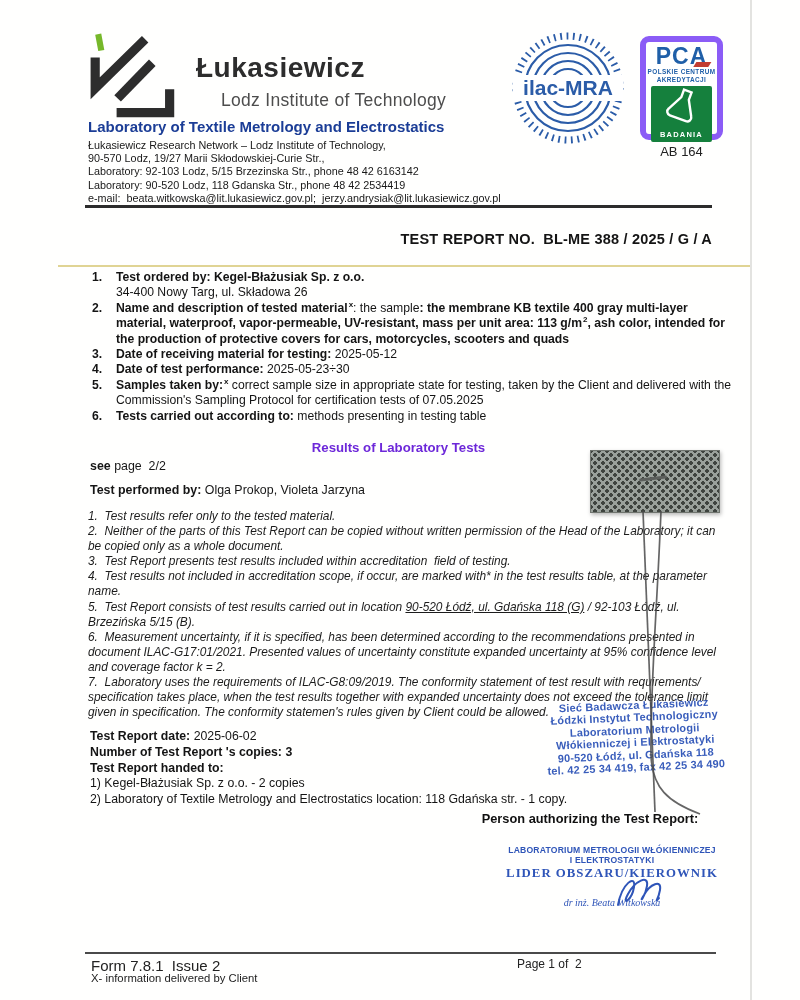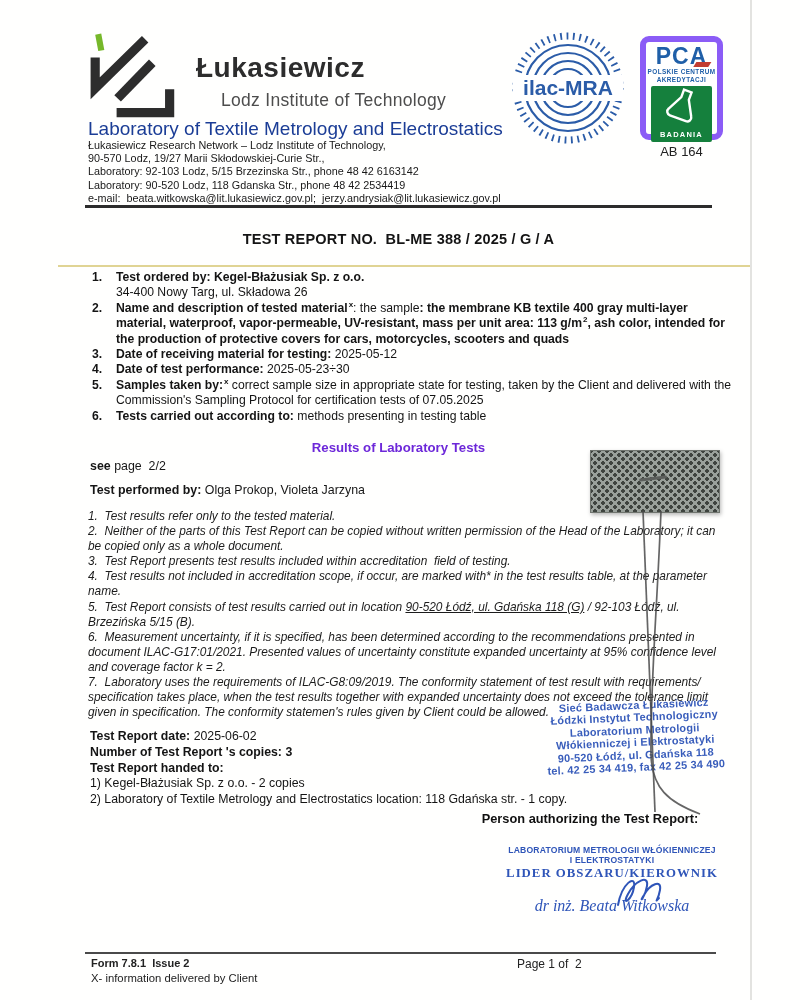--- a/index.html
+++ b/index.html
@@ -4,40 +4,40 @@
 <style>
   html,body{margin:0;padding:0;}
   body{background:#ffffff;font-family:"Liberation Sans",sans-serif;color:#161616;}
   .page{position:relative;width:800px;height:1000px;background:#fffffe;overflow:hidden;}
   .pre{white-space:pre-wrap;}
   b{font-weight:700;}
   
   .logo-svg{position:absolute;left:86px;top:30px;width:102px;height:94px;}
   .brand{position:absolute;left:196px;top:52px;font-size:28px;font-weight:700;color:#2d2d2d;letter-spacing:.5px;}
   .brand-sub{position:absolute;left:221px;top:90px;font-size:17.5px;color:#4d4d4d;letter-spacing:.3px;}
-  .lab-title{position:absolute;left:88px;top:118px;font-size:19px;font-weight:400;color:#1b3d96;}
+  .lab-title{position:absolute;left:88px;top:118px;font-size:15px;font-weight:700;color:#1b3d96;}
   .addr{position:absolute;left:88px;top:139px;font-size:10.8px;line-height:13.2px;color:#181818;}
   .addr .email{}
   
   .ilac-svg{position:absolute;left:511px;top:31px;width:114px;height:114px;}
   .pca{position:absolute;left:640px;top:36px;width:83px;height:104px;border:6px solid #8b5cf6;border-radius:9px;background:#fff;box-sizing:border-box;}
   .pca-word{text-align:center;font-size:23px;font-weight:800;color:#1f5fa8;line-height:24px;margin-top:2px;letter-spacing:1px;}
   .pca-a{position:relative;display:inline-block;}
   .pca-a::after{content:"";position:absolute;right:-3px;bottom:2px;width:15px;height:4.5px;background:#c23c31;transform:skewX(-32deg);}
   .pca-name{text-align:center;font-size:6.4px;font-weight:700;color:#1f5fa8;line-height:7.6px;letter-spacing:.4px;}
   .pca-box{position:relative;margin:3px 5px 0 5px;height:56px;background:#15803d;border-radius:2px;}
   .pca-badania{position:absolute;bottom:3px;width:100%;text-align:center;color:#fff;font-size:7.5px;font-weight:700;letter-spacing:1.2px;}
   .pca-number{position:absolute;left:640px;top:144px;width:83px;text-align:center;font-size:13px;color:#222;}
   
   .rule-thick{position:absolute;left:85px;top:205px;width:627px;height:3px;background:#2c2c2c;}
   .rule-tan{position:absolute;left:58px;top:265px;width:692px;height:1.6px;background:#e0d494;}
   .rule-footer{position:absolute;left:85px;top:952px;width:631px;height:2px;background:#4a4a4a;}
   .crease{position:absolute;left:750px;top:0;width:1.5px;height:1000px;background:#e3e3e0;}
   
-  .title{position:absolute;left:85px;top:231px;width:627px;text-align:center;font-size:14.5px;font-weight:700;color:#141414;letter-spacing:.2px;}
+  .title{position:absolute;left:85px;top:231px;width:627px;text-align:right;font-size:14.5px;font-weight:700;color:#141414;letter-spacing:.2px;}
   
   .items{position:absolute;left:92px;top:270px;width:642px;font-size:12.2px;line-height:15.4px;color:#141414;}
   .item{display:flex;}
   .item .n{width:24px;flex:none;font-weight:700;}
   .item .c{flex:1;}
   .bs{font-weight:700;font-size:8px;vertical-align:super;line-height:0;margin-left:1px;}
   
   .results-heading{position:absolute;left:85px;top:440px;width:627px;text-align:center;font-size:13.2px;font-weight:700;color:#6d28d9;}
   .see-line{position:absolute;left:90px;top:459px;font-size:12.4px;}
   .performed-line{position:absolute;left:90px;top:483px;font-size:12.4px;}
@@ -47,24 +47,24 @@
   .u{text-decoration:underline;}
   
   .addr-stamp{position:absolute;left:527px;top:699px;width:216px;text-align:center;transform:rotate(-2.5deg);color:#2f55b8;font-weight:700;font-size:10.9px;line-height:12.4px;letter-spacing:.2px;opacity:.95;z-index:2;}
   
   .meta{position:absolute;left:90px;top:729px;font-size:12.3px;line-height:15.8px;color:#141414;}
   
   .authorizing{position:absolute;left:450px;top:811px;width:280px;text-align:center;font-size:12.8px;font-weight:700;color:#101010;}
   .sig-stamp{position:absolute;left:478px;top:845px;width:268px;text-align:center;color:#2f55b8;z-index:2;}
   .sig-l1,.sig-l2{font-size:8.6px;font-weight:700;letter-spacing:.2px;line-height:10px;}
   .sig-l3{font-size:12.8px;font-family:"Liberation Serif",serif;font-weight:600;letter-spacing:1px;margin-top:1px;}
-  .sig-name{font-size:16px;font-family:"Liberation Serif",serif;font-style:italic;margin-top:16px;}
+  .sig-name{font-size:10px;font-family:"Liberation Serif",serif;font-style:italic;margin-top:16px;}
   .squiggle{position:absolute;left:134px;top:26px;width:72px;height:42px;}
   
-  .footer-form{position:absolute;left:91px;top:957px;font-size:11px;color:#222;font-weight:bold;}
+  .footer-form{position:absolute;left:91px;top:957px;font-size:15px;color:#222;}
   .footer-note{position:absolute;left:91px;top:972px;font-size:11.3px;color:#222;}
   .footer-page{position:absolute;left:517px;top:957px;font-size:12px;color:#222;}
   
   .swatch{position:absolute;left:590px;top:450px;width:128px;height:61px;z-index:5;
     background-color:#9aa19b;
     background-image:radial-gradient(#3f443f 1.6px,transparent 1.7px),radial-gradient(#3f443f 1.6px,transparent 1.7px);
     background-size:8px 8px;background-position:0 0,4px 4px;
     border:1px solid #70756f;box-shadow:1px 2px 4px rgba(0,0,0,.28);}
   .staple{position:absolute;left:48px;top:26px;width:28px;height:2.5px;background:#5c5f5c;transform:rotate(-7deg);border-radius:2px;}
   .threads{position:absolute;left:0;top:0;width:800px;height:1000px;z-index:6;pointer-events:none;}

